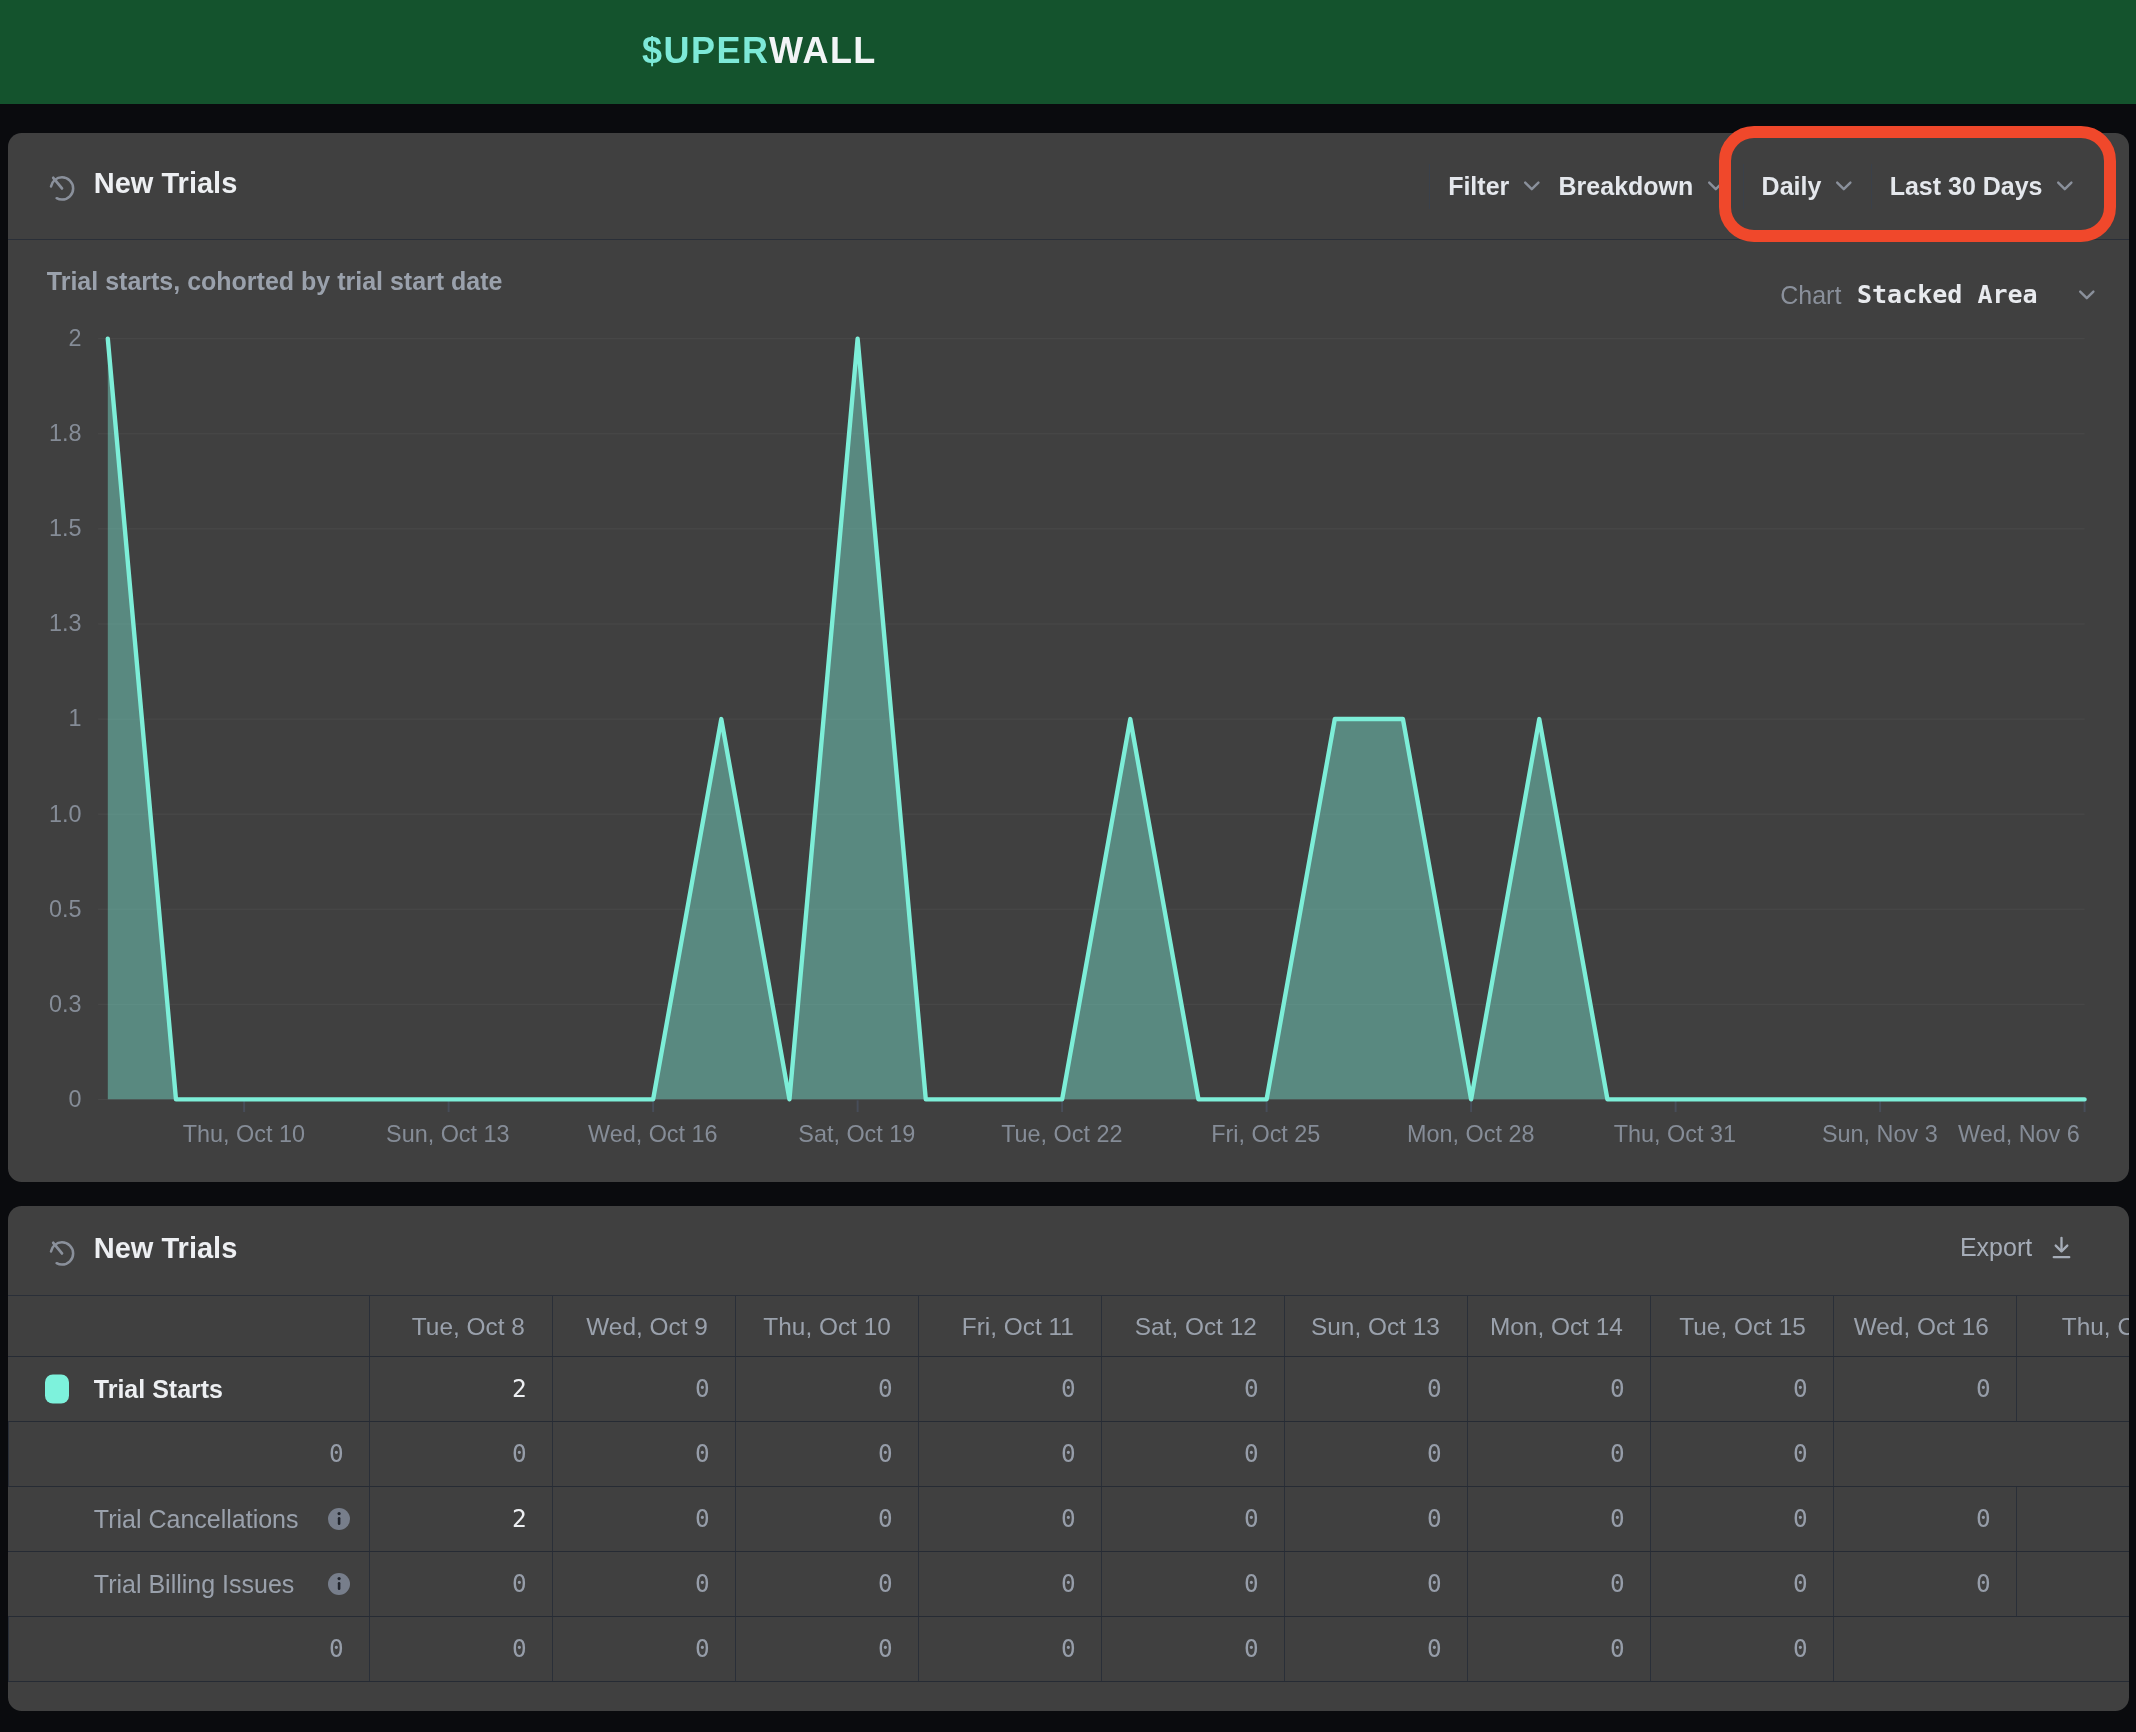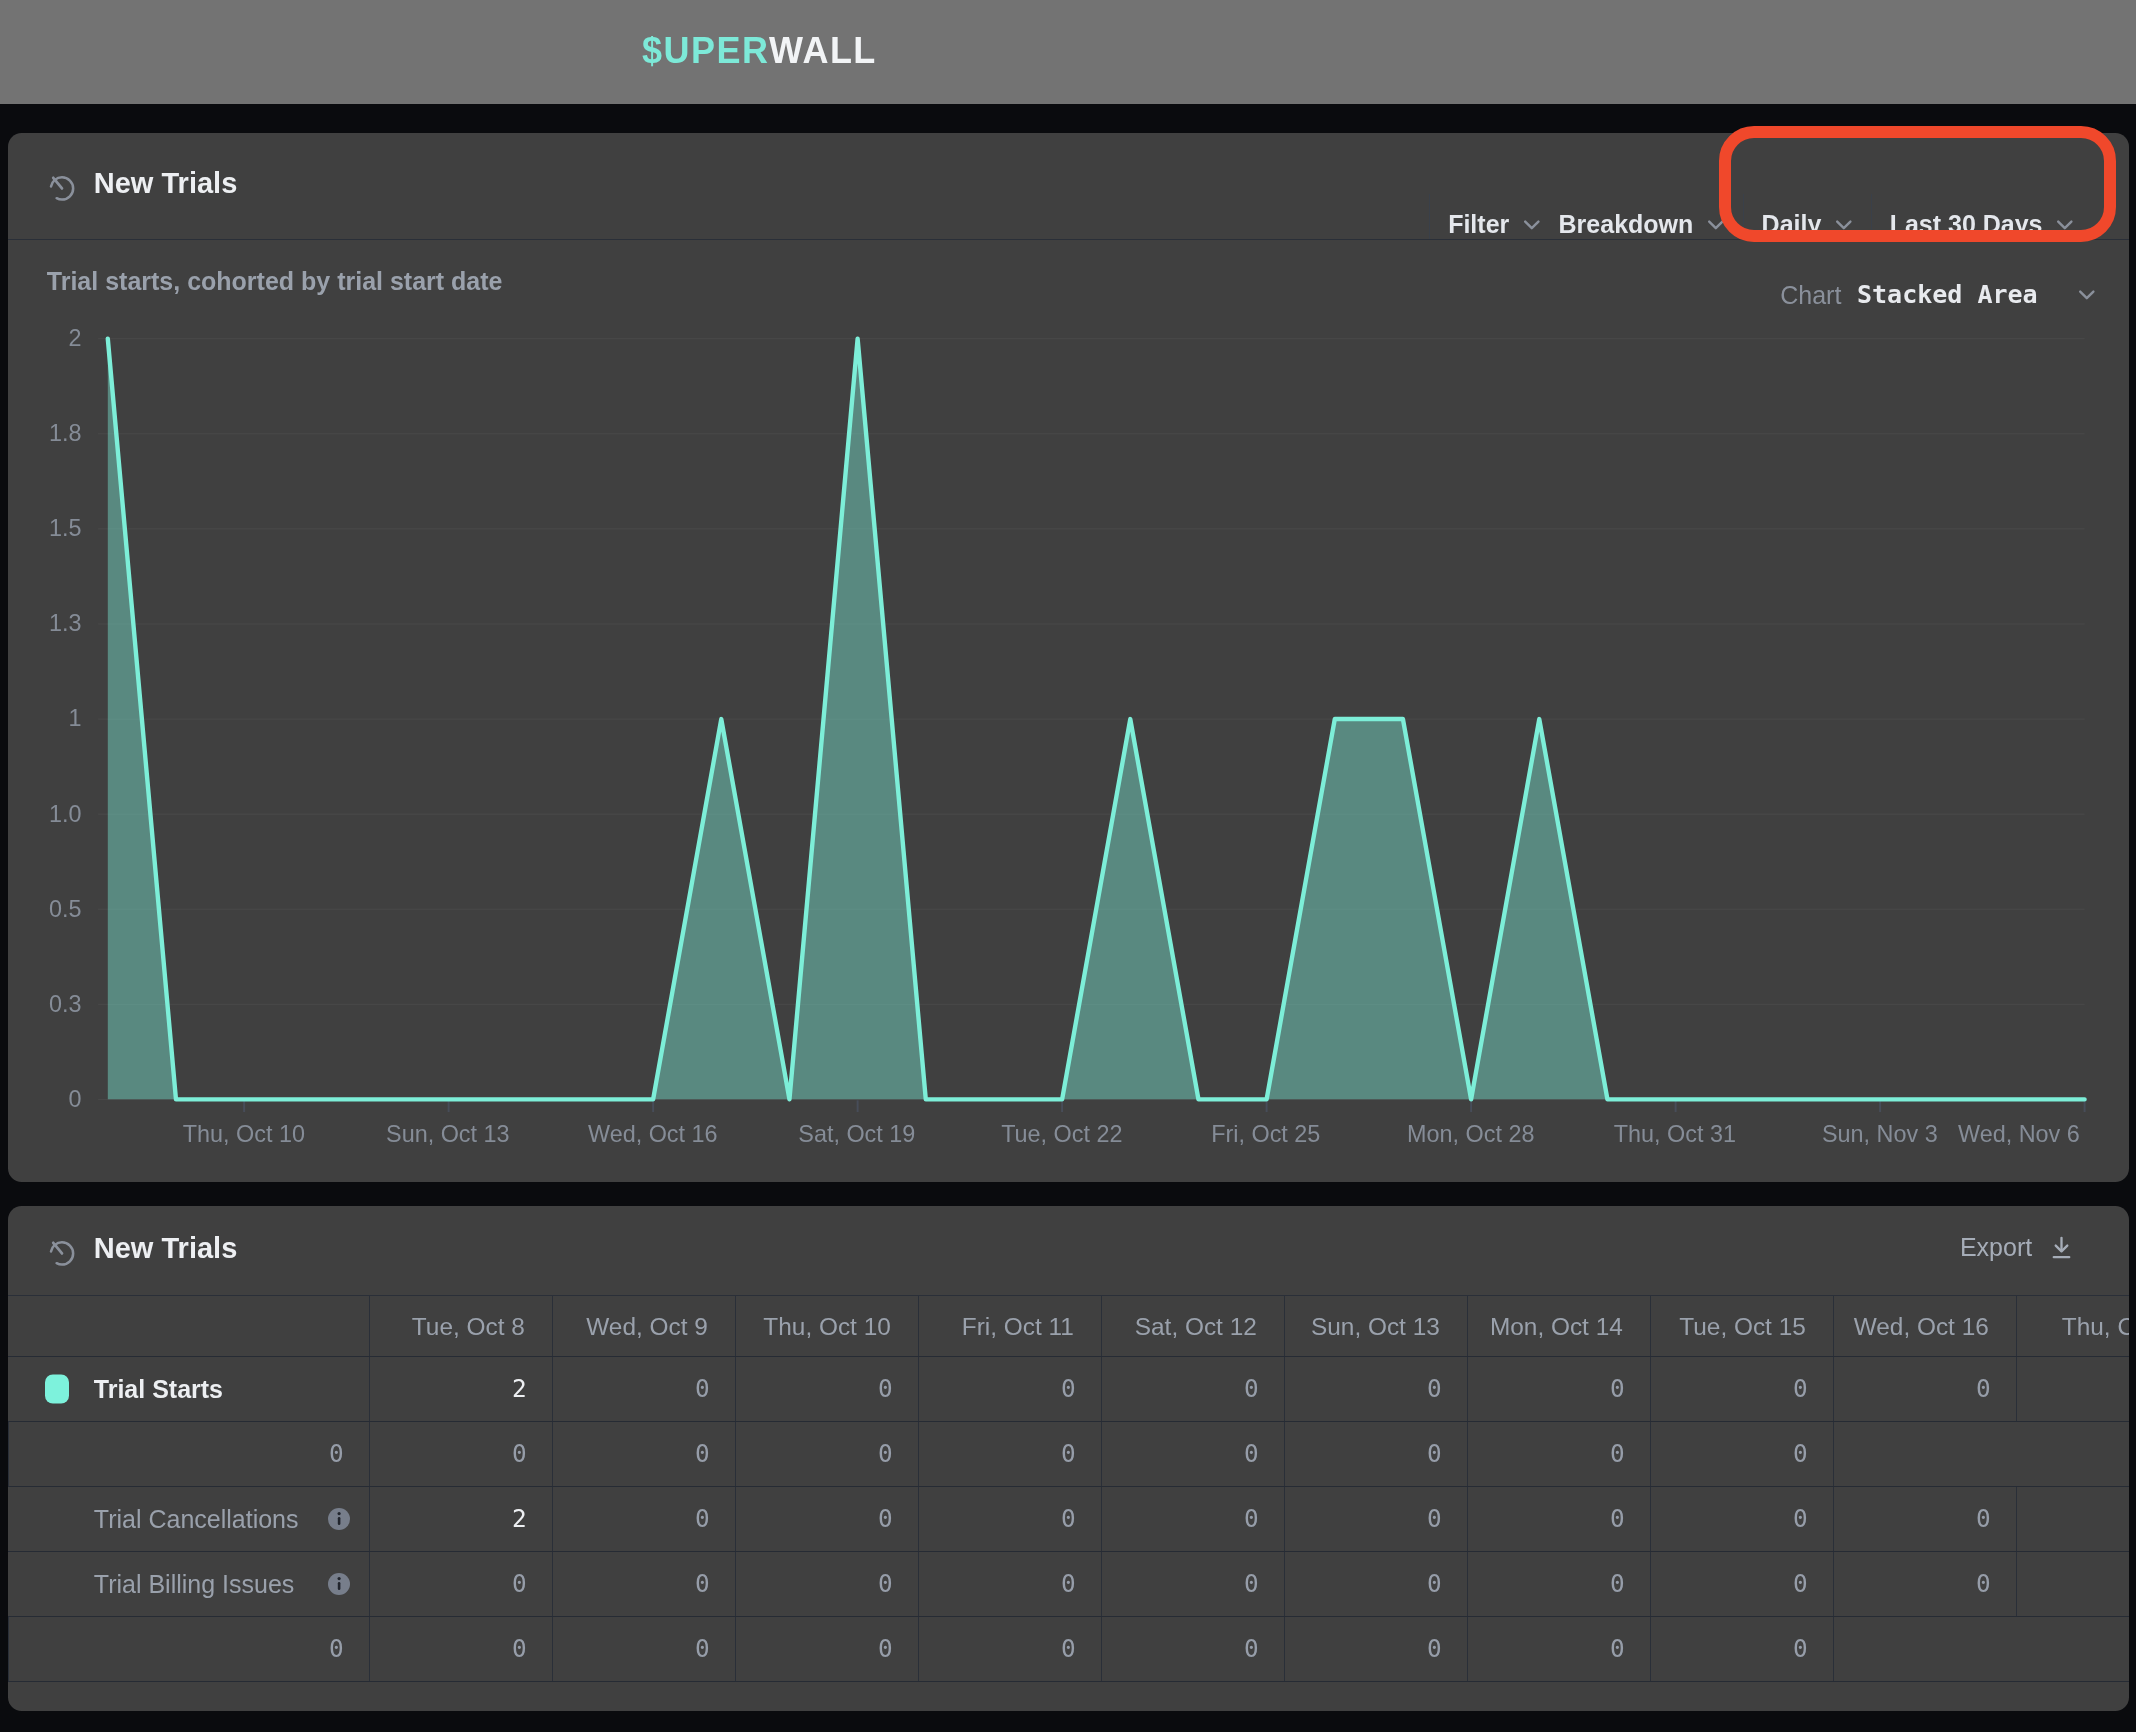--- a/index.html
+++ b/index.html
@@ -1,36 +1,36 @@
 <!DOCTYPE html>
 <html><head>
 <meta charset="utf-8">
 <style>
   * { margin:0; padding:0; box-sizing:border-box; }
   html,body { width:2137px; height:1732px; background:#0A0B0E; overflow:hidden;
               font-family:"Liberation Sans","DejaVu Sans",sans-serif; position:relative; }
 
   
-  .topbar { position:absolute; left:0; top:0; width:2137px; height:104px; background:#737373; }
+  .topbar { position:absolute; left:0; top:0; width:2137px; height:104px; background:#14532d; }
   .logo { position:absolute; left:642px; top:30px; font-size:36px; font-weight:700; letter-spacing:1.5px; }
   .logo .lg1 { color:#7DE9D8; }
   .logo .lg2 { color:#F2F4F6; }
 
   
   .panel { position:absolute; left:7.8px; width:2121px; background:#404040; border-radius:13.7px; overflow:hidden; }
   .panel-chart { top:133px; height:1049px; }
   .panel-table { top:1206px; height:505px; }
 
   .panel-header { position:absolute; left:0; top:0; width:100%; height:106px; }
   .clock-icon { position:absolute; left:37px; top:37px; width:33px; height:33px; }
   .panel-title { position:absolute; left:86px; top:34px; font-size:29px; font-weight:600; color:#EDEFF2; }
   .hdr-divider { position:absolute; left:0; top:106px; width:100%; height:1px; background:#2A2F38; }
 
   
-  .controls { position:absolute; right:55px; top:0; height:106px; display:flex; align-items:flex-end; gap:18px; }
+  .controls { position:absolute; right:55px; top:0; height:106px; display:flex; align-items:center; gap:18px; }
   .ctrl { display:flex; align-items:center; gap:13.7px; background:none; border:none; cursor:pointer;
           font-family:inherit; font-size:25px; font-weight:600; color:#E4E7EC; }
   .vsep { width:1px; height:45px; background:#3A4049; }
   .chev { width:17.6px; height:11.7px; }
 
   
   .subtitle { position:absolute; left:39px; top:134px; font-size:25px; color:#9AA1AC;font-weight:bold; }
   .chart-sel { position:absolute; right:33px; top:130px; display:flex; align-items:center; gap:15.6px; cursor:pointer; }
   .chart-sel .lbl { font-size:25px; color:#8A909B; }
   .chart-sel .val { font-size:25px; font-weight:600; color:#E8EAEE; }

